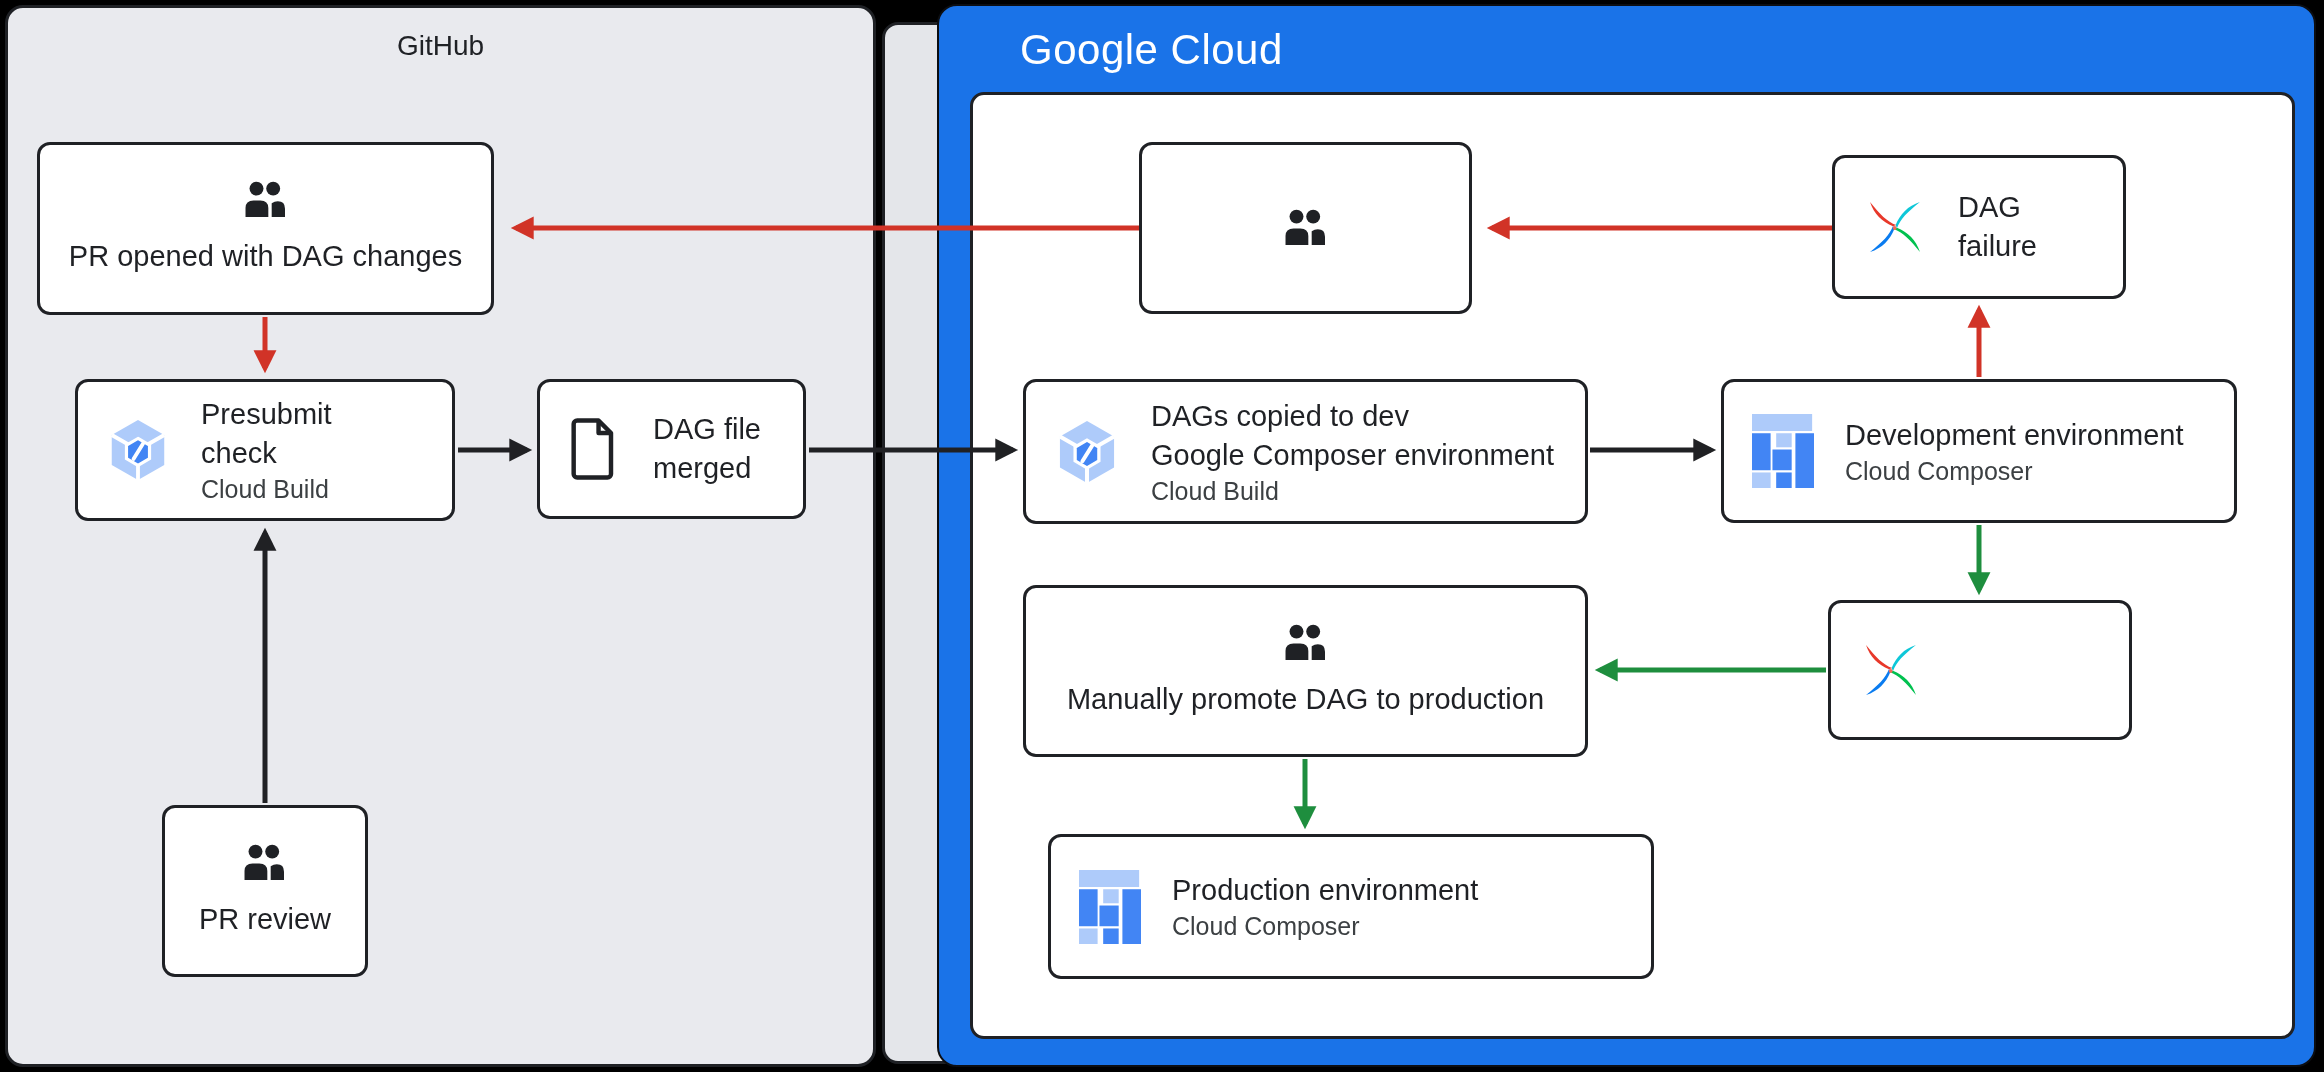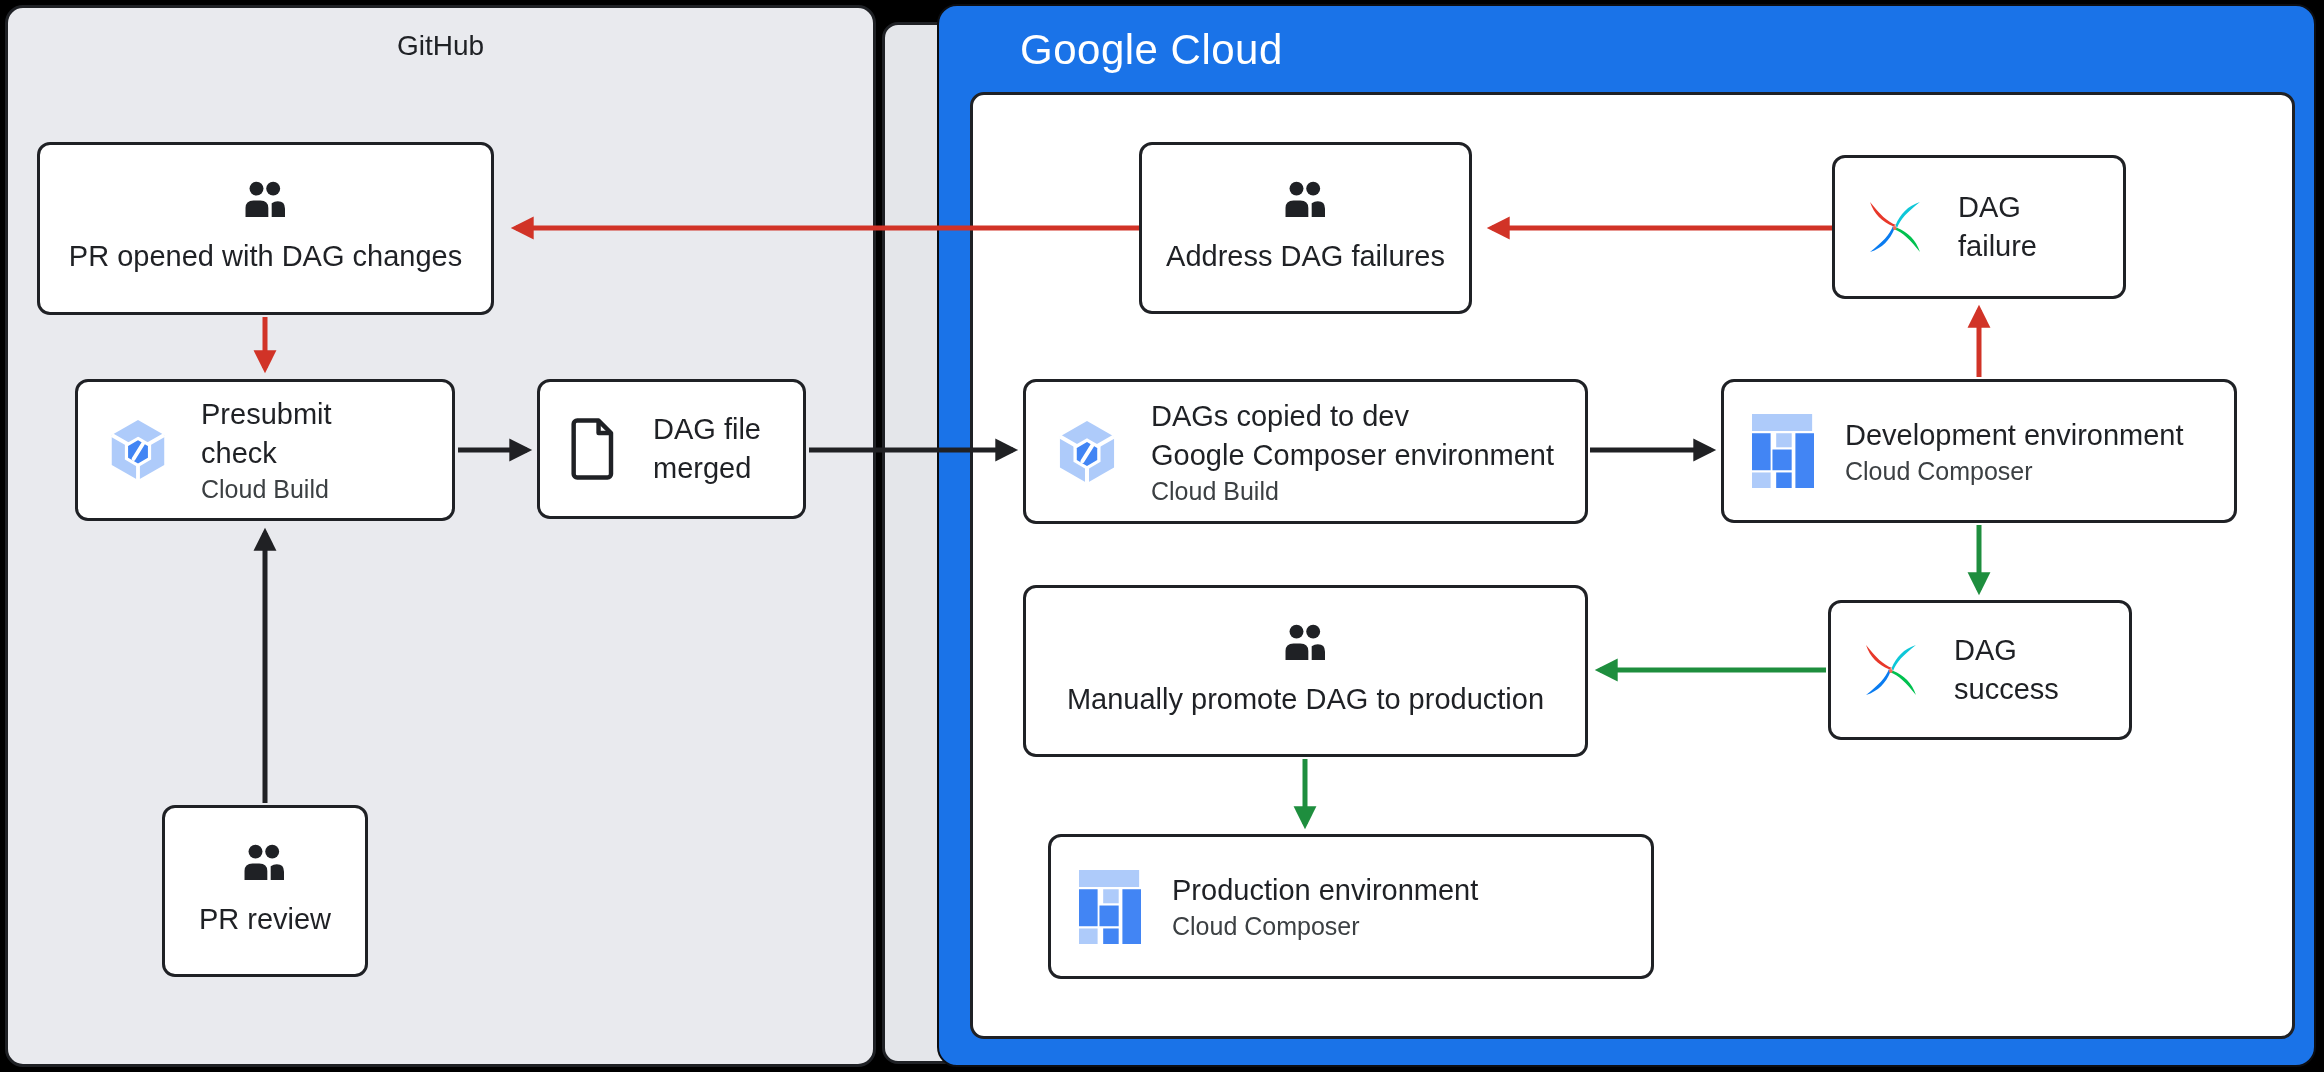--- a/index.html
+++ b/index.html
@@ -130,21 +130,20 @@
   <svg class="icon" width="54" height="38" viewBox="1 1 23 18" fill="#1f2125">
       <use href="#tpl-people"></use>
     </svg>
   <div class="label">PR review</div>
 </div>
 
 <div class="node center" style="left:1139px;top:142px;width:333px;height:172px">
   <svg class="icon" width="54" height="38" viewBox="1 1 23 18" fill="#1f2125">
       <use href="#tpl-people"></use>
     </svg>
-  <div class="label">Address DAG failures</div>
 </div>
 
 <div class="node row" style="left:1832px;top:155px;width:294px;height:144px">
   <svg class="icon" width="64" height="64" viewBox="0 0 100 100">
       <use href="#tpl-airflow"></use>
     </svg>
   <div class="label">DAG failure</div>
 </div>
 
 <div class="node row" style="left:1023px;top:379px;width:565px;height:145px">
@@ -171,21 +170,20 @@
   <svg class="icon" width="54" height="38" viewBox="1 1 23 18" fill="#1f2125">
       <use href="#tpl-people"></use>
     </svg>
   <div class="label">Manually promote DAG to production</div>
 </div>
 
 <div class="node row" style="left:1828px;top:600px;width:304px;height:140px">
   <svg class="icon" width="64" height="64" viewBox="0 0 100 100">
       <use href="#tpl-airflow"></use>
     </svg>
-  <div class="label">DAG success</div>
 </div>
 
 <div class="node row" style="left:1048px;top:834px;width:606px;height:145px">
   <svg class="icon" width="62" height="74" viewBox="0 0 100 100" preserveAspectRatio="none">
       <use href="#tpl-composer"></use>
     </svg>
   <div class="txt">
     <div class="label">Production environment</div>
     <div class="sub">Cloud Composer</div>
   </div>

